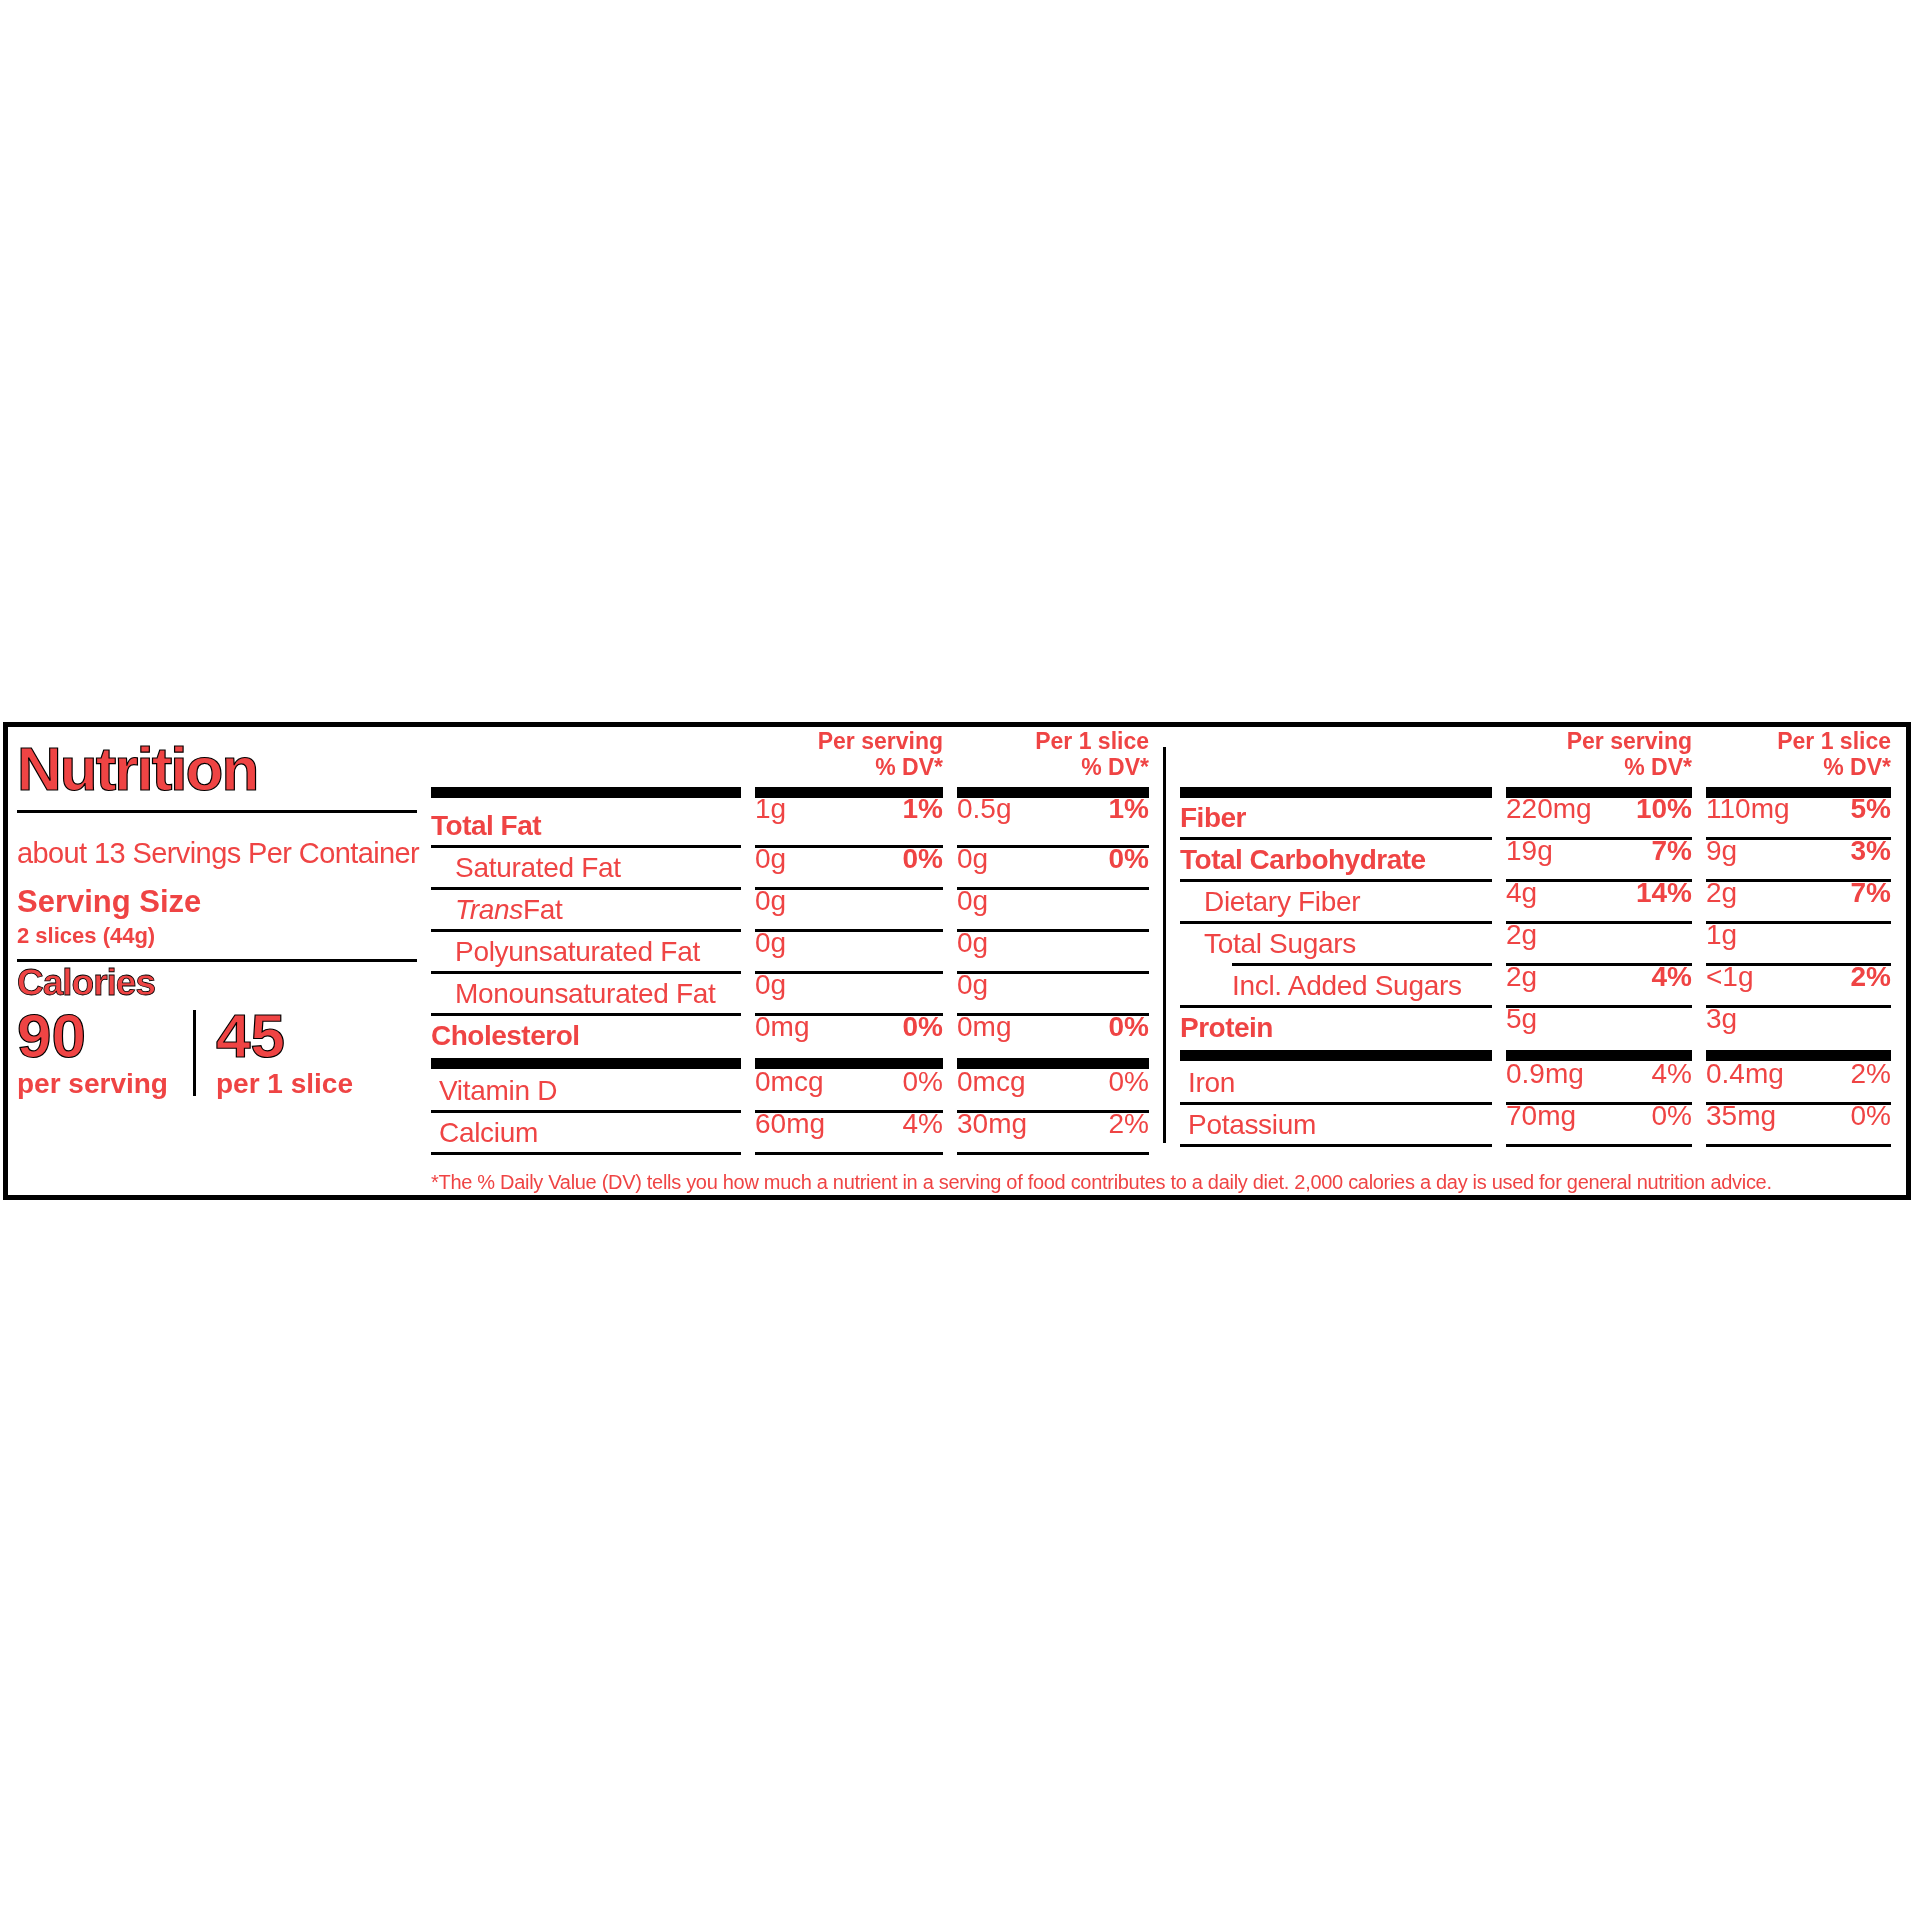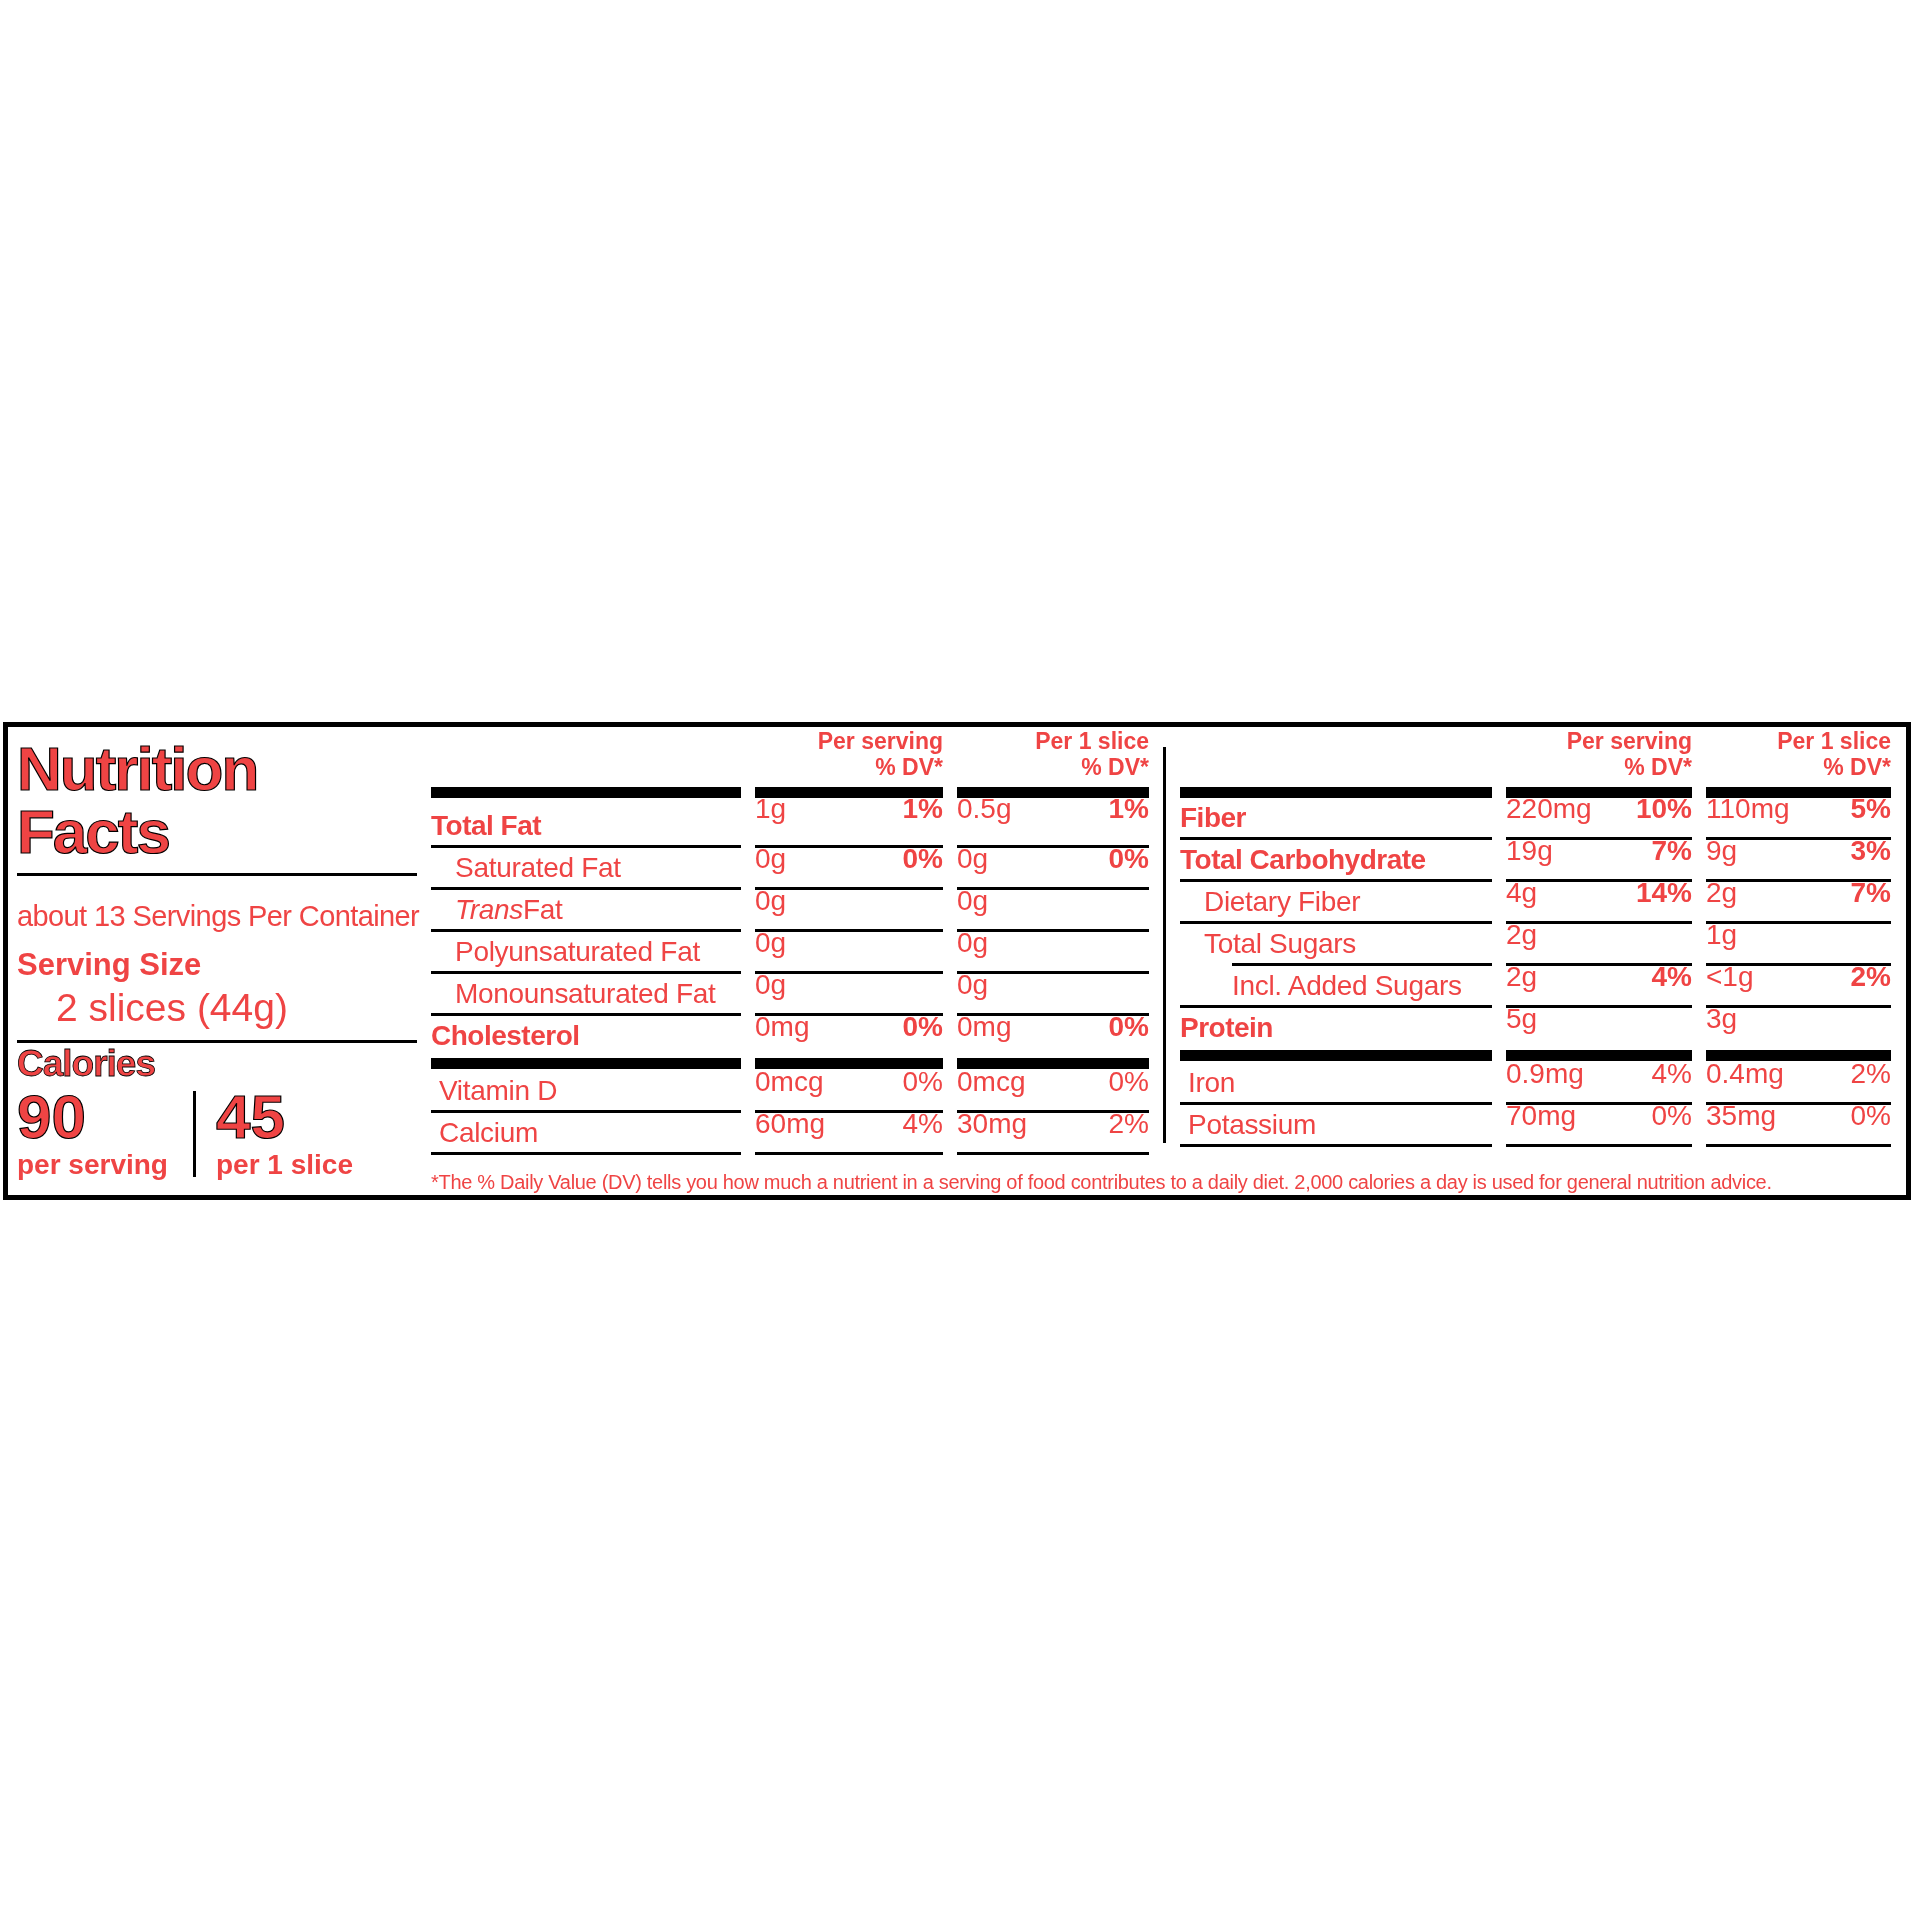--- a/index.html
+++ b/index.html
@@ -8,21 +8,21 @@
   .label{position:absolute;left:3px;top:722px;width:1908px;height:478px;
          box-sizing:border-box;border:5px solid #000;background:#fff;
          display:flex;}
   
   .panel{width:423px;box-sizing:border-box;padding:10px 0 0 9px;flex:none;}
   .nf-title{font-size:62px;line-height:63px;font-weight:bold;letter-spacing:-2px;
             -webkit-text-stroke:1.2px #000;}
   .rule{height:3px;background:#000;width:400px;margin-top:10px;}
   .servings{font-size:29px;margin-top:24px;letter-spacing:-0.6px;white-space:nowrap;}
   .ss-label{font-size:31px;font-weight:bold;margin-top:14px;}
-  .ss-value{font-size:39px;font-weight:normal;margin-top:3px;margin-left:39px;}
+  .ss-value{font-size:22px;font-weight:bold;margin-top:3px;}
   .cal-word{font-size:37px;font-weight:bold;letter-spacing:-1px;margin-top:0;
             -webkit-text-stroke:0.8px #000;}
   .cal-row{display:flex;margin-top:2px;}
   .cal-num{font-size:62px;line-height:60px;font-weight:bold;-webkit-text-stroke:1.2px #000;}
   .cal-unit{font-size:28px;font-weight:bold;margin-top:2px;white-space:nowrap;}
   .cal-div{width:3px;background:#000;height:86px;margin:4px 20px 0 20px;flex:none;}
   .cal-block{min-width:156px;}
   
   .tablesWrap{flex:1;display:flex;flex-direction:column;box-sizing:border-box;padding-top:6px;}
   .tables{display:flex;align-items:stretch;}
@@ -47,21 +47,20 @@
 </style>
 </head>
 <body>
 
 <div class="canvas">
   <div class="label">
 
     <div class="panel">
       <div class="nf-title">
         <div>Nutrition</div>
-        <div>Facts</div>
       </div>
       <div class="rule"></div>
       <div class="servings">about 13 Servings Per Container</div>
       <div class="ss-label">Serving Size</div>
       <div class="ss-value">2 slices (44g)</div>
       <div class="rule"></div>
       <div class="cal-word">Calories</div>
       <div class="cal-row">
         <div class="cal-block">
           <div class="cal-num">90</div>

